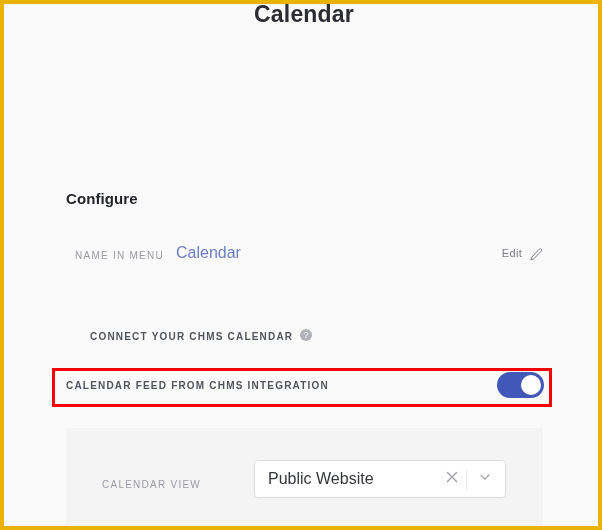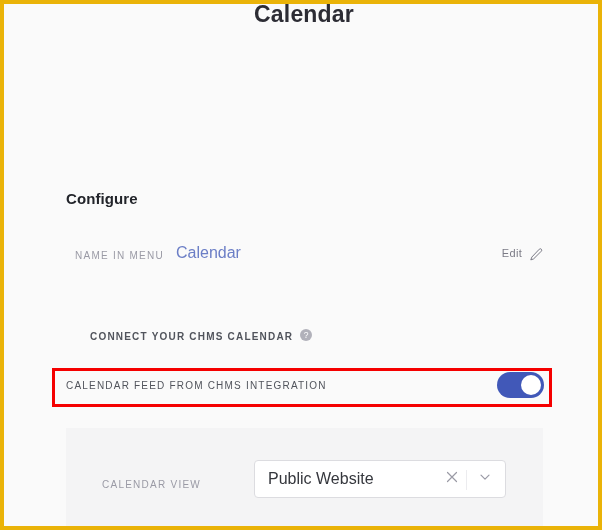--- a/index.html
+++ b/index.html
@@ -134,21 +134,21 @@
     width: 478px;
     height: 30px;
   }
   #calendar-feed-label {
     position: absolute;
     left: 0;
     top: 8px;
     font-size: 10px;
     letter-spacing: 1.2px;
     color: #51545c;
-    font-weight: normal;
+    font-weight: bold;
     text-transform: uppercase;
   }
   #calendar-feed-toggle {
     position: absolute;
     right: 0;
     top: 0;
     width: 47px;
     height: 26px;
     border-radius: 13px;
     background: #4158b8;

